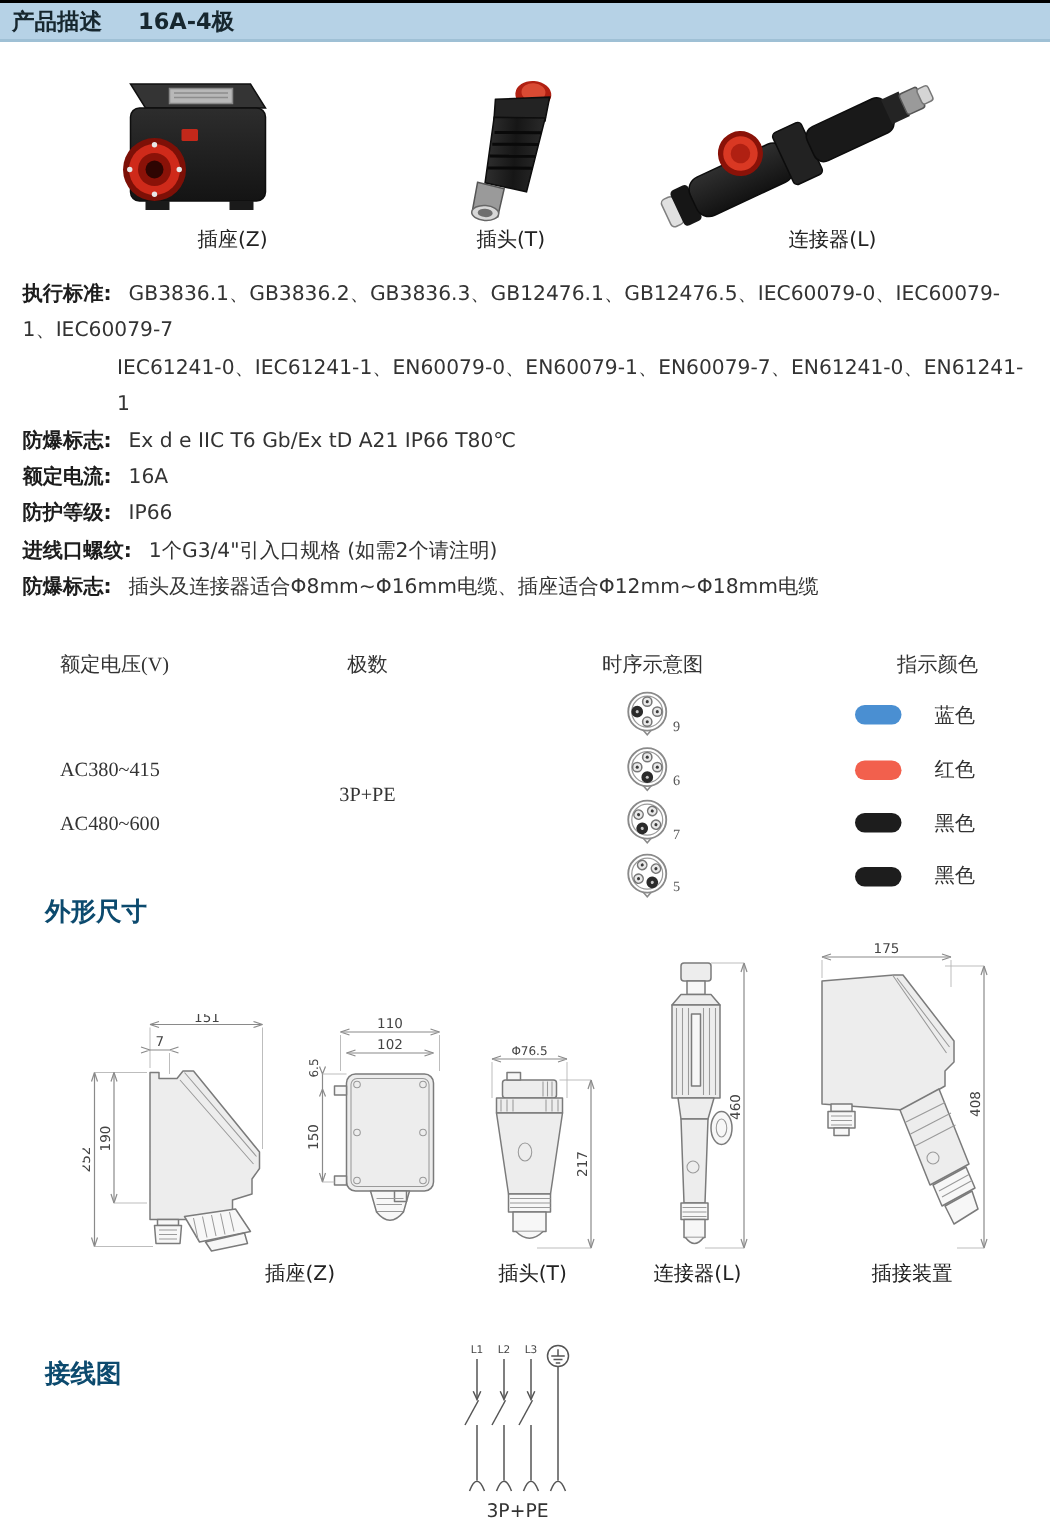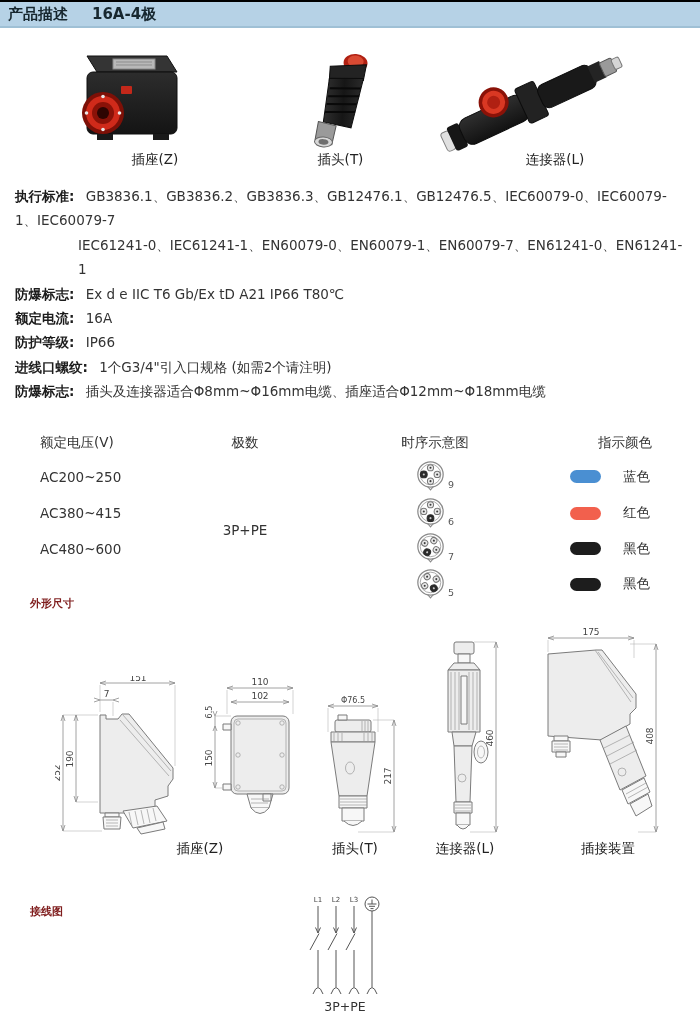--- a/index.html
+++ b/index.html
@@ -15,39 +15,39 @@
   .plabel{position:absolute;top:151px;font-size:13.5px;color:#222;text-align:center;}
   .photo{position:absolute;}
   
   .specs{position:absolute;left:15px;top:184px;width:672px;font-size:13.5px;line-height:24.4px;}
   .spec-label{font-weight:bold;color:#1d1d1d;margin-right:7px;white-space:nowrap;}
   .spec-value{color:#333;}
   .spec-cont{padding-left:63px;}
   
   .spec-table{position:absolute;left:40px;top:428px;width:640px;display:grid;
               grid-template-columns:150px 110px 270px 110px;
-              grid-template-rows:30px 37px 36px 35px 36px;font-size:13.5px;color:#333;}
+              grid-template-rows:30px 37px 36px 35px 36px;font-size:13.5px;color:#333;font-family:Liberation Serif, serif;}
   .th{display:flex;align-items:center;}
   .th.center,.td.center{justify-content:center;}
   .td{display:flex;align-items:center;}
   .clockcell{justify-content:center;}
   .clock{width:29px;height:35px;display:block;}
   .ccirc{fill:none;stroke:#8a8a8a;stroke-width:1.2;}
   .ccirc2{fill:none;stroke:#9a9a9a;stroke-width:.8;}
   .cnotch{fill:none;stroke:#8a8a8a;stroke-width:1;}
   .pin{fill:#e9e9e9;stroke:#777;stroke-width:1;}
   .pindot{fill:#3c3c3c;}
   .pinearth{fill:#2b2b2b;stroke:#2b2b2b;}
   .pinearthdot{fill:#c8c8c8;}
   .clocknum{font-size:9.5px;color:#555;margin:16px 0 0 3px;}
   .swatch{width:31px;height:13px;border-radius:6.5px;display:inline-block;}
   .swatch-name{margin-left:22px;}
   .polecell{display:flex;align-items:center;justify-content:center;}
   
-  .sect{position:absolute;font-size:11px;font-weight:bold;color:#7f1d1d;}
+  .sect{position:absolute;font-size:17px;font-weight:bold;color:#0c4a6e;}
   
   .drw{position:absolute;}
   .body{fill:#ededed;stroke:#7b7b7b;stroke-width:1;stroke-linejoin:round;}
   .body2{fill:#f7f7f7;stroke:#7b7b7b;stroke-width:1;stroke-linejoin:round;}
   .inner{fill:none;stroke:#9a9a9a;stroke-width:.7;}
   .dim{stroke:#8a8a8a;stroke-width:.8;fill:none;}
   .ext{stroke:#b5b5b5;stroke-width:.6;fill:none;}
   .dimt{fill:#444;font-size:9px;}
   .dimts{fill:#444;font-size:8px;}
   .dlabel{position:absolute;top:840px;font-size:13.5px;color:#222;text-align:center;}
@@ -169,21 +169,20 @@
       <span class="spec-value">插头及连接器适合Φ8mm~Φ16mm电缆、插座适合Φ12mm~Φ18mm电缆</span>
     </div>
   </div>
 
   <div class="spec-table">
     <div class="th" style="grid-area:1/1">额定电压(V)</div>
     <div class="th center" style="grid-area:1/2">极数</div>
     <div class="th center" style="grid-area:1/3">时序示意图</div>
     <div class="th center" style="grid-area:1/4">指示颜色</div>
 
-    <div class="td" style="grid-area:2/1">AC200~250</div>
     <div class="td clockcell" style="grid-area:2/3">
       <svg class="clock" viewBox="0 0 28 34">
         <circle class="ccirc" cx="14" cy="15" r="12.3"></circle>
           <circle class="ccirc2" cx="14" cy="15" r="10"></circle>
         <path class="cnotch" d="M11.3,26.8 L14,30 L16.7,26.8"></path>
         <g transform="rotate(90 14 15)">
           <circle class="pin" cx="14" cy="8.5" r="3"></circle>
             <circle class="pindot" cx="14" cy="8.5" r="1"></circle>
           <circle class="pin" cx="7.5" cy="15" r="3"></circle>
             <circle class="pindot" cx="7.5" cy="15" r="1"></circle>

